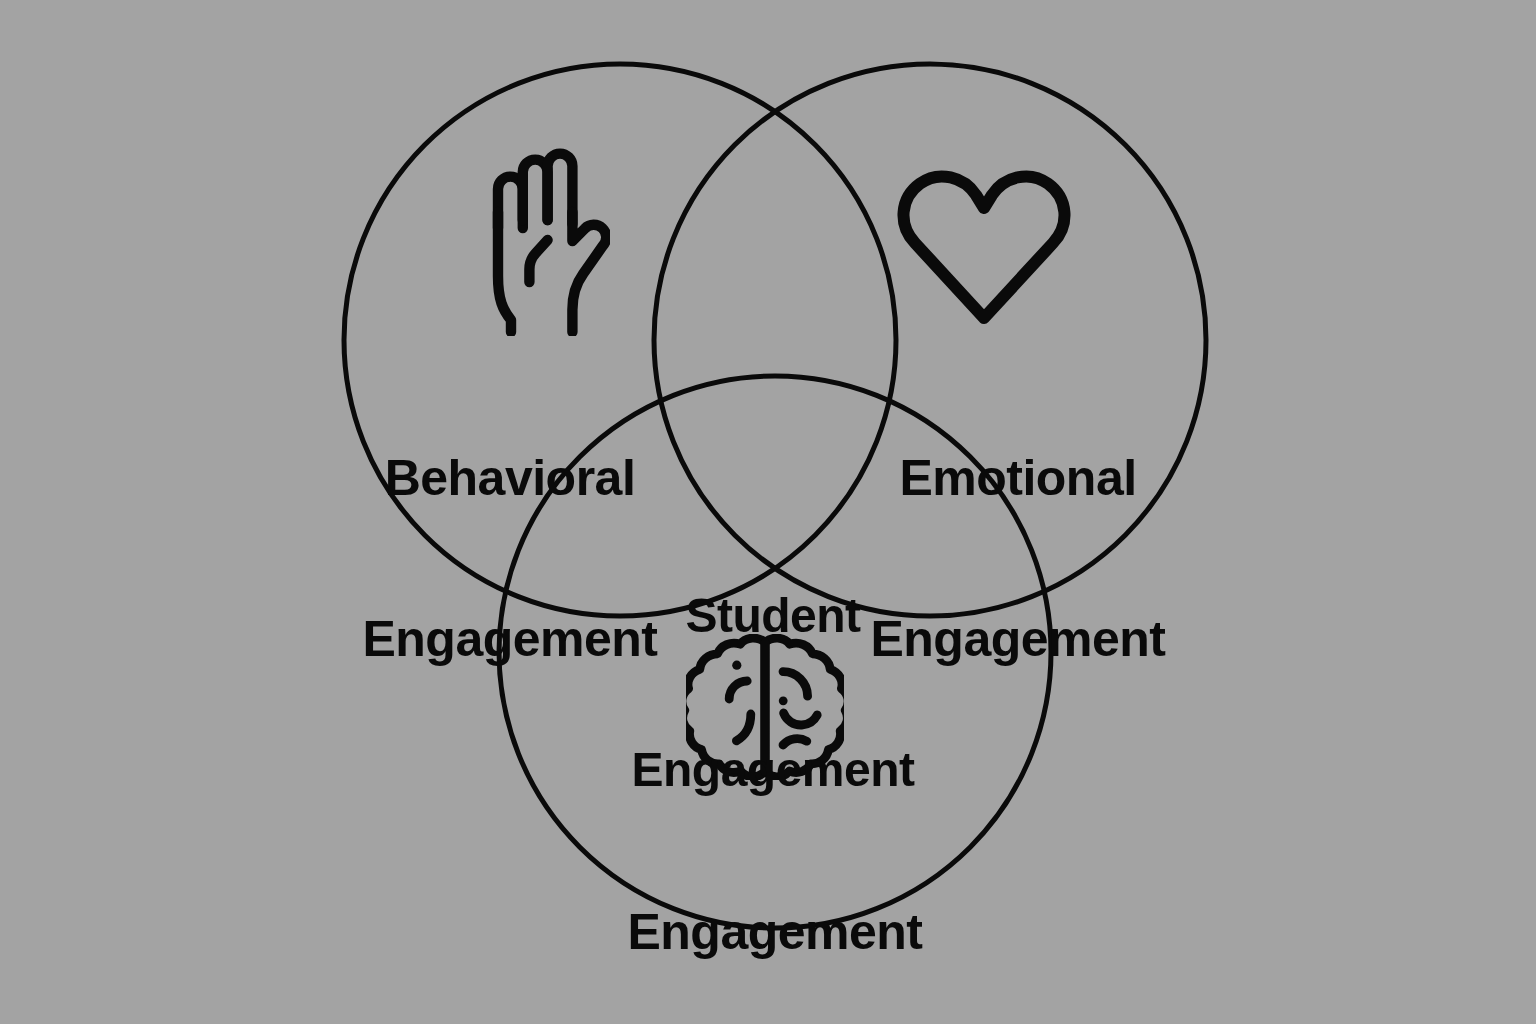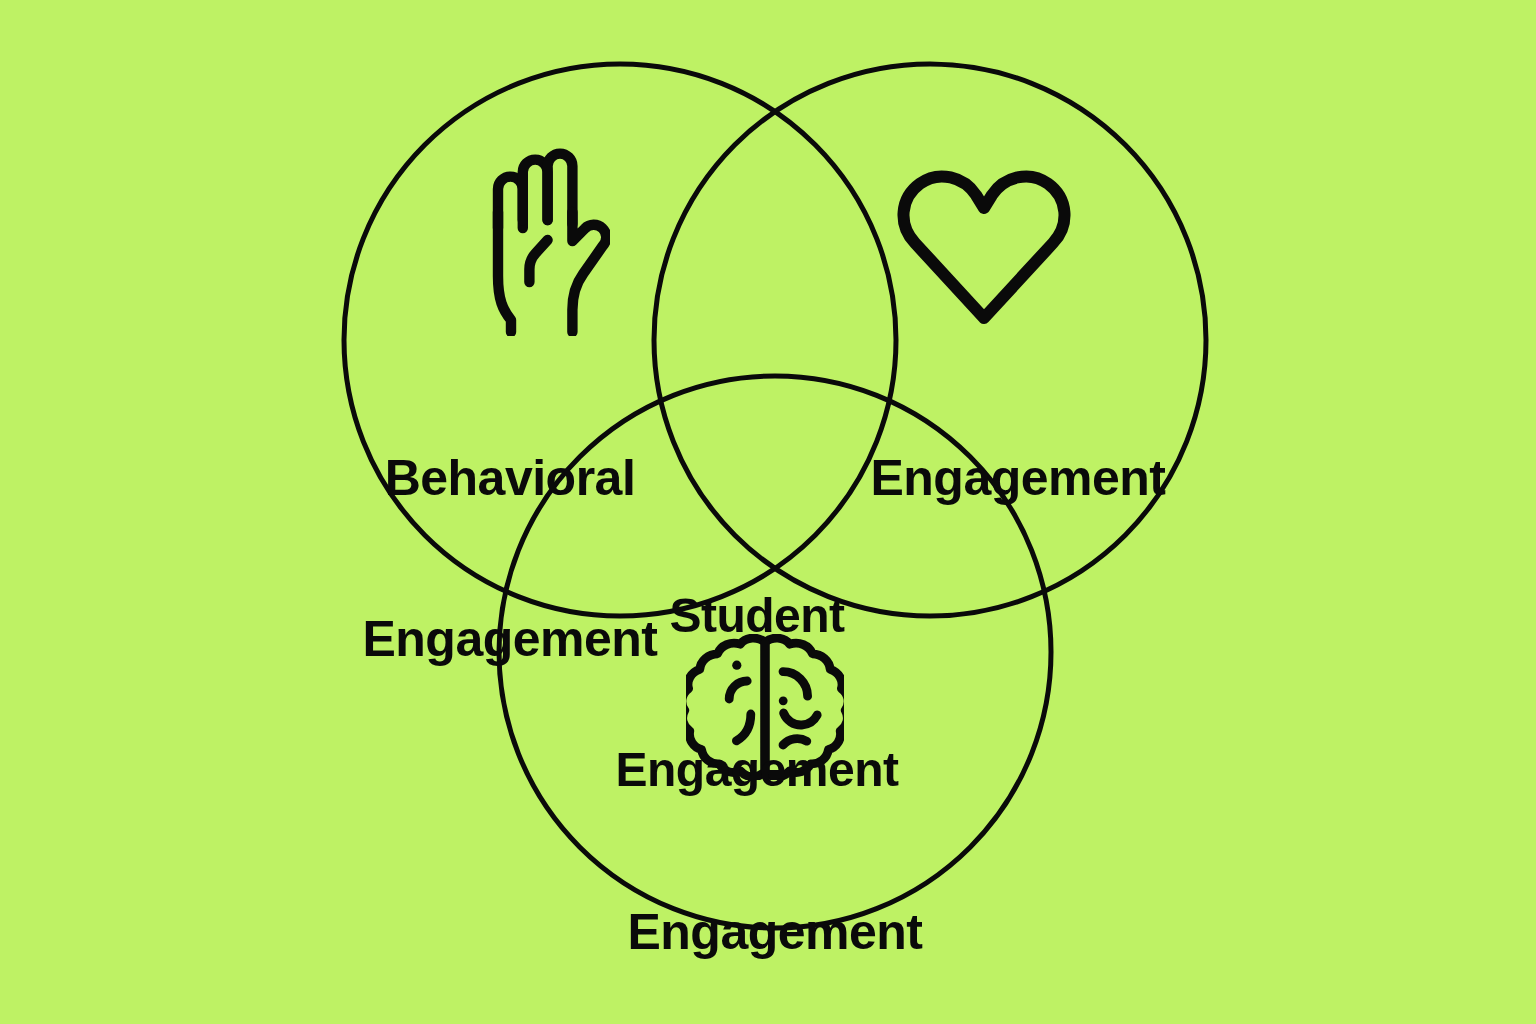--- a/index.html
+++ b/index.html
@@ -49,21 +49,21 @@
   }
   
   #label-emotional {
     left: 838px;
     top: 345px;
     width: 360px;
     font-size: 50px;
   }
   
   #label-student {
-    left: 577px;
+    left: 593px;
     top: 487px;
     width: 360px;
     font-size: 48px;
   }
   
   #label-cognitive {
     left: 578px;
     top: 799px;
     width: 394px;
     font-size: 50px;
@@ -91,21 +91,21 @@
   }
   .venn-icon svg {
     display: block;
     width: 100%;
     height: 100%;
   }
 </style>
 </head>
 <body>
 
-<div id="venn-stage" style="background: #bef264;">
+<div id="venn-stage" style="background: #a3a3a3;">
 
   <svg id="venn-svg" viewBox="0 0 1536 1024">
     <circle cx="620" cy="340" r="276" fill="none" stroke="#0a0a0a" stroke-width="5"></circle>
     <circle cx="930" cy="340" r="276" fill="none" stroke="#0a0a0a" stroke-width="5"></circle>
     <circle cx="775" cy="652" r="276" fill="none" stroke="#0a0a0a" stroke-width="5"></circle>
   </svg>
 
   <div class="venn-icon" id="icon-hand">
     <svg viewBox="0 0 72 96" fill="none" stroke="#0a0a0a" stroke-width="5.2" stroke-linecap="round" stroke-linejoin="round">
       <path d="M16 42 V22.5 a6.2 6.2 0 0 1 12.4 0 V42"></path>
@@ -165,20 +165,21 @@
       <circle cx="48.6" cy="33.4" r="2.2" fill="#0a0a0a" stroke="none"></circle>
     </svg>
   </div>
 
   <div class="venn-label" id="label-behavioral">
     <span class="label-line">Behavioral</span>
     <span class="label-line">Engagement</span>
   </div>
 
   <div class="venn-label" id="label-emotional">
+    <span class="label-line">Emotional</span>
     <span class="label-line">Engagement</span>
   </div>
 
   <div class="venn-label" id="label-student">
     <span class="label-line">Student</span>
     <span class="label-line">Engagement</span>
   </div>
 
   <div class="venn-label" id="label-cognitive">
     <span class="label-line">Engagement</span>

